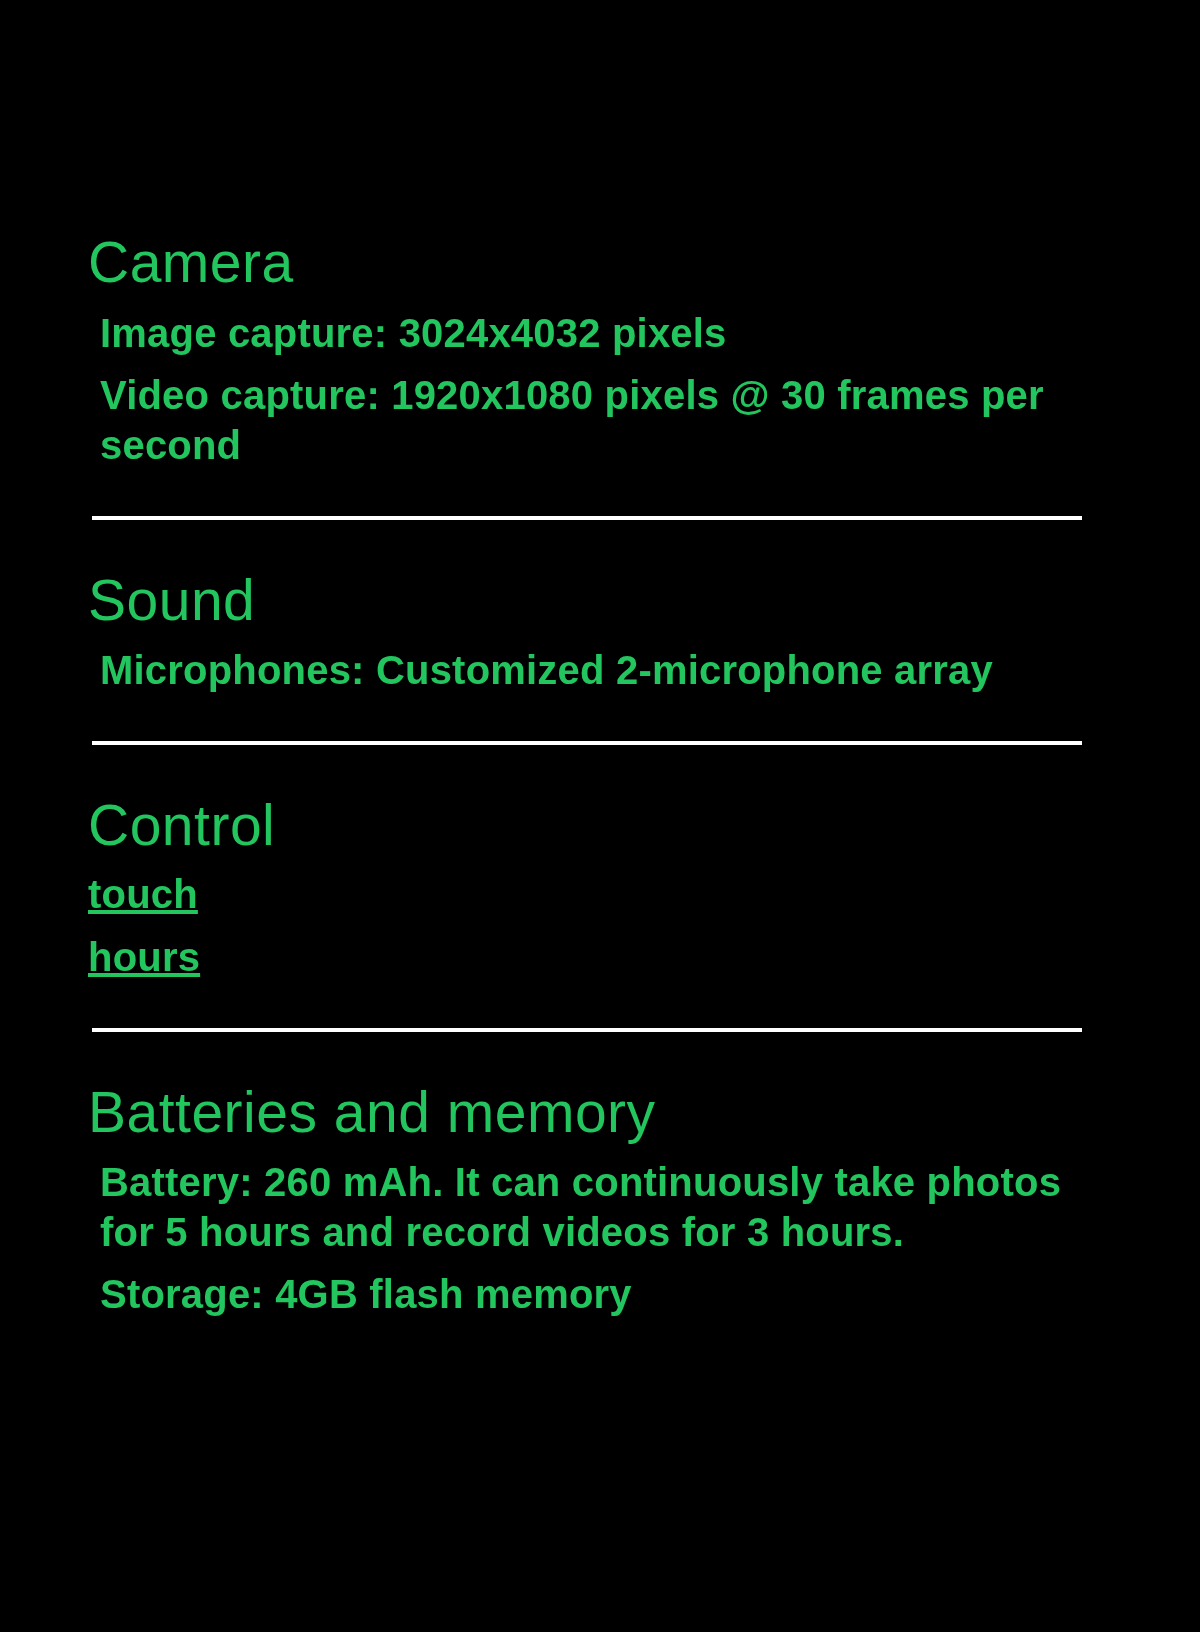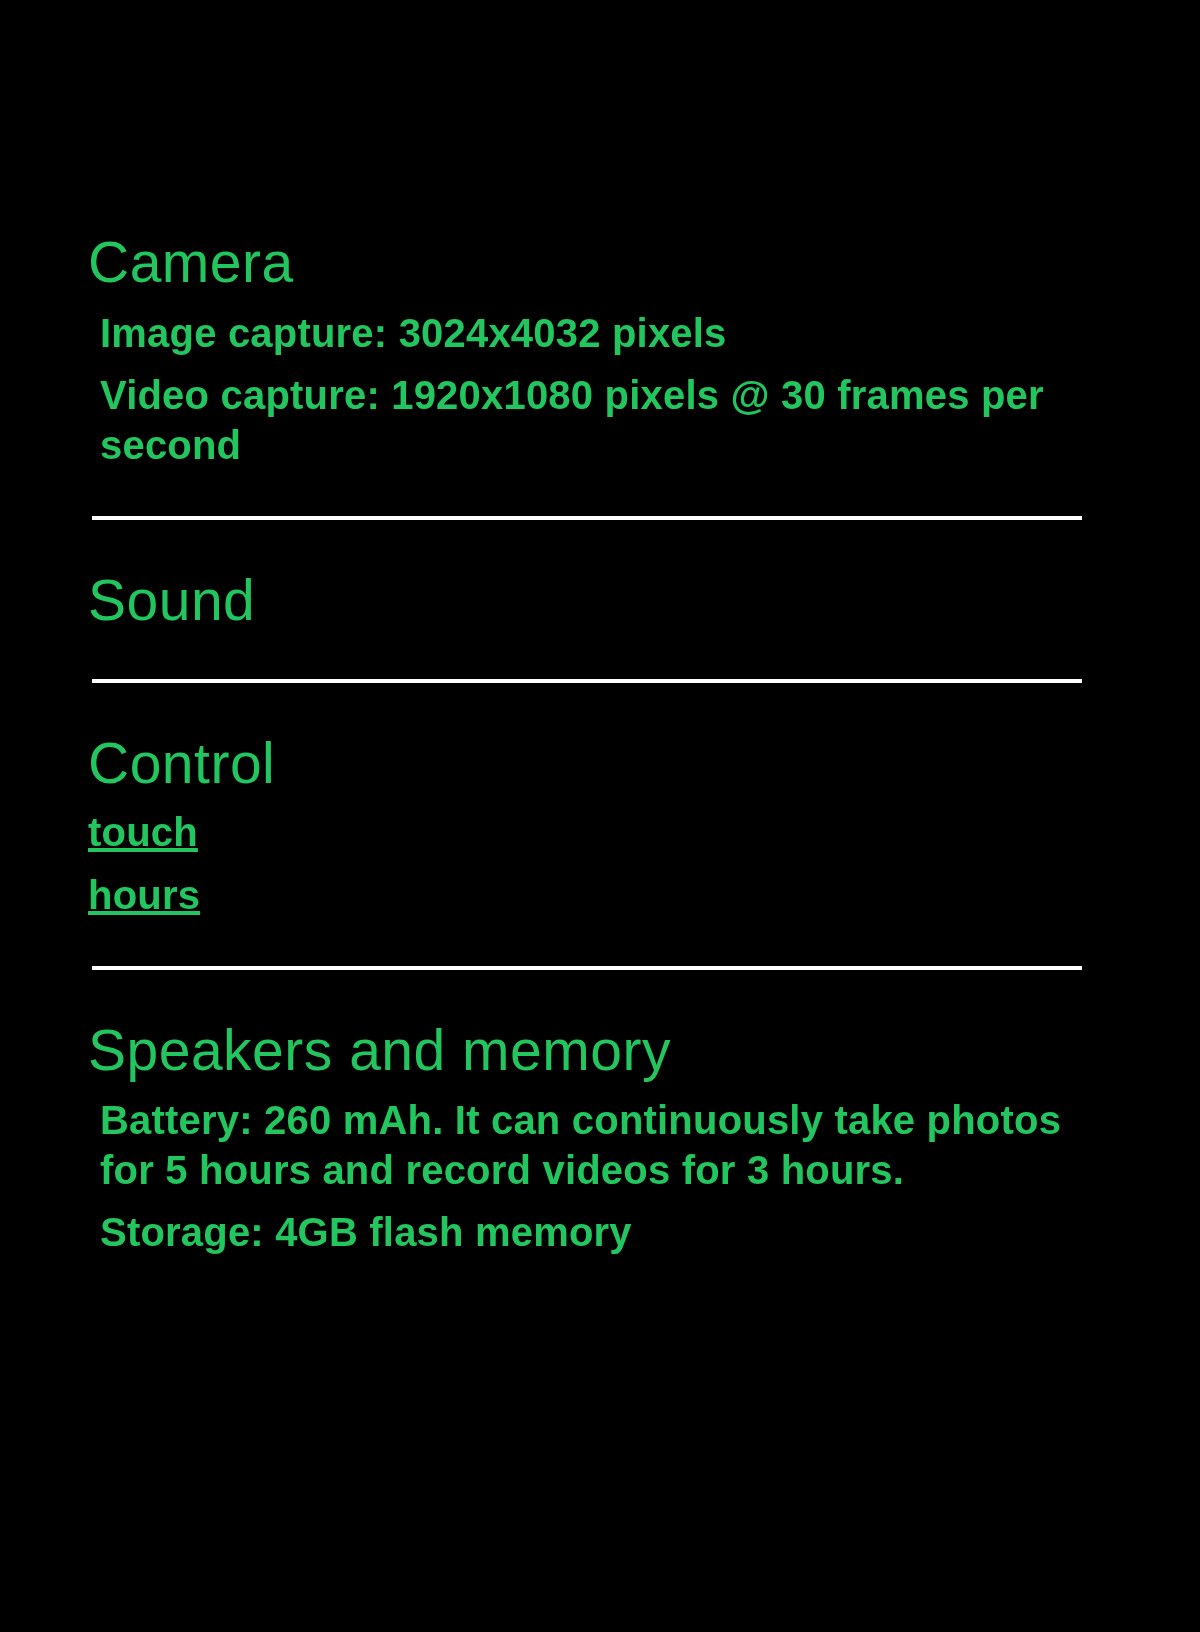--- a/index.html
+++ b/index.html
@@ -54,31 +54,32 @@
   <section class="spec-section">
     <h2>Camera</h2>
     <p class="spec-line">Image capture: 3024x4032 pixels</p>
     <p class="spec-line">Video capture: 1920x1080 pixels @ 30 frames per second</p>
   </section>
 
   <hr class="section-divider">
 
   <section class="spec-section">
     <h2>Sound</h2>
+    <p class="spec-line">Microphones: Customized 2-microphone array</p>
   </section>
 
   <hr class="section-divider">
 
   <section class="spec-section loose">
     <h2>Control</h2>
     <p class="spec-line">touch</p>
     <p class="spec-line">hours</p>
   </section>
 
   <hr class="section-divider">
 
   <section class="spec-section">
-    <h2>Speakers and memory</h2>
+    <h2>Batteries and memory</h2>
     <p class="spec-line">Battery: 260 mAh. It can continuously take photos for 5 hours and record videos for 3 hours.</p>
     <p class="spec-line">Storage: 4GB flash memory</p>
   </section>
 
 </main>
 
 </body></html>

